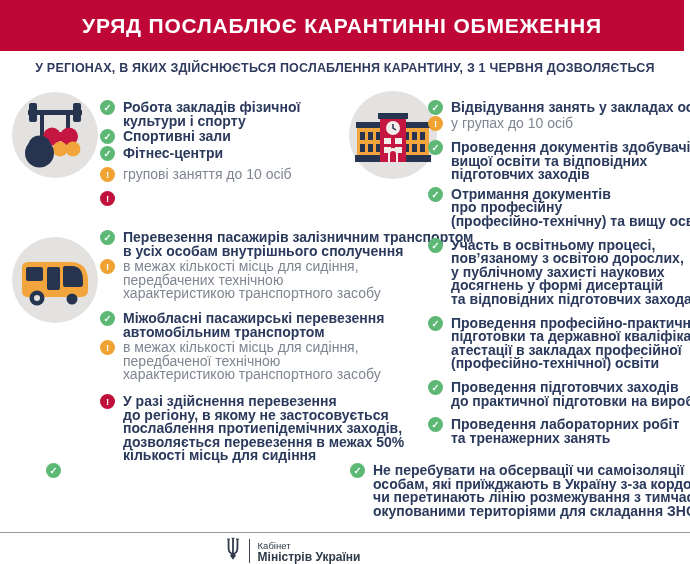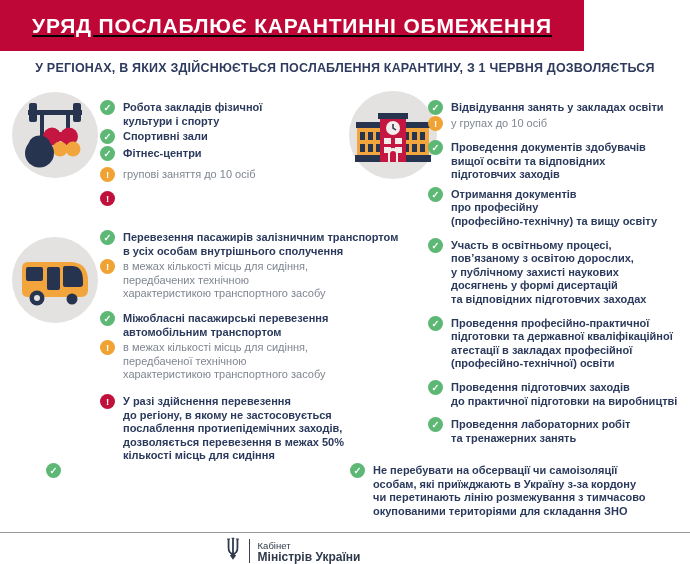--- a/index.html
+++ b/index.html
@@ -1,40 +1,40 @@
 <!DOCTYPE html>
 <html><head>
 <meta charset="utf-8">
 <style>
   * { margin:0; padding:0; box-sizing:border-box; }
   body { background:#ffffff; font-family:"Liberation Sans", sans-serif; }
   .page { position:relative; width:690px; height:564px; background:#ffffff; overflow:hidden; }
 
   
-  .header { position:absolute; left:0; top:0; width:584px; height:51px;
-            background:#bf0737; display:flex; align-items:center; justify-content:center;text-decoration:underline; }
+  .header { position:absolute; left:0; top:0; width:684px; height:51px;
+            background:#bf0737; display:flex; align-items:center; justify-content:center; }
   .header-title { color:#ffffff; font-size:21px; font-weight:700; letter-spacing:0.8px; }
 
   .subtitle { position:absolute; left:0; top:51px; width:690px; height:33px;
               display:flex; align-items:center; justify-content:center;
               color:#2e3b5e; font-size:12.5px; font-weight:700; letter-spacing:0.2px;text-align:right; }
 
   
   .circ { position:absolute; }
 
   
   .list { position:absolute; }
   .item { display:flex; align-items:flex-start; }
   .bullet { flex:0 0 15px; width:15px; height:15px; border-radius:50%; color:#fff;
             font-size:9.5px; font-weight:700; display:flex; align-items:center;
             justify-content:center; margin-right:8px; margin-top:-1px; }
   .check  { background:#5cb874; }
   .warn   { background:#f0a232; }
   .forbid { background:#c0103c; }
-  .txt { white-space:pre; font-size:11px; line-height:13.6px; }
+  .txt { white-space:pre; font-size:14px; line-height:13.6px; }
   .strong { color:#2b3a5c; font-weight:700; }
   .muted  { color:#7f8691; font-weight:400; }
 
   .mt2{margin-top:2px;} .mt3{margin-top:3px;} .mt6{margin-top:6px;} .mt7{margin-top:7px;}
   .mt10{margin-top:10px;} .mt11{margin-top:11px;} .mt13{margin-top:13px;}
 
   
   .footer-divider { position:absolute; left:0; top:532px; width:690px; height:1px; background:#9a9a9a; }
   .footer-logo { position:absolute; left:0; top:537px; width:585px; display:flex;
                  align-items:center; justify-content:center; gap:8px; }

